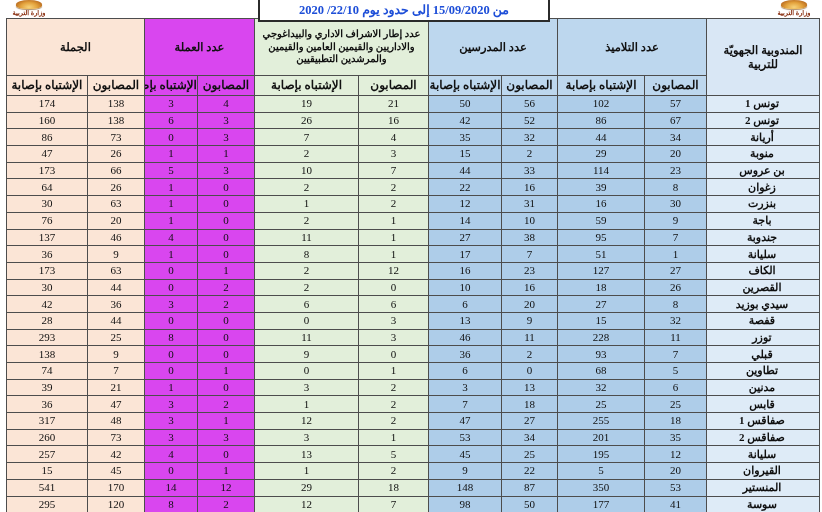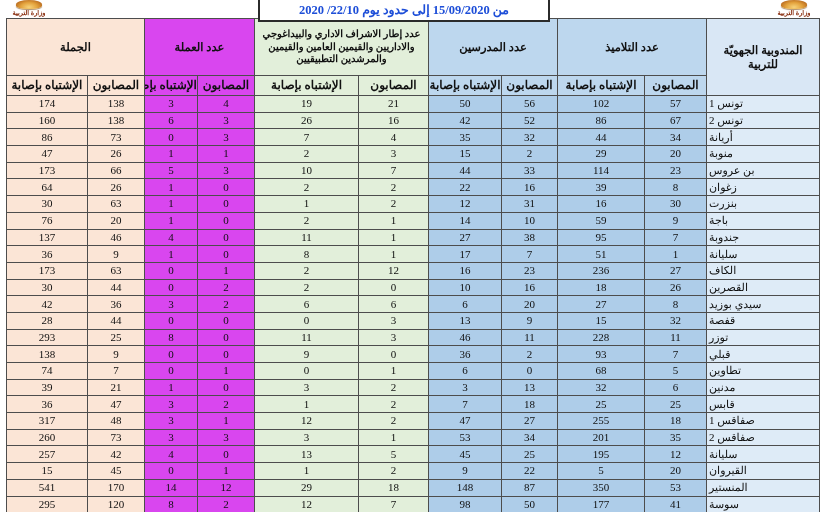--- a/index.html
+++ b/index.html
@@ -24,21 +24,21 @@
   table{border-collapse:collapse;table-layout:fixed;width:813px;}
   th,td{border:1px solid #4d4d4d;overflow:hidden;}
   thead th{font-weight:bold;color:#111;text-align:center;vertical-align:middle;}
   .group-row th{height:56px;font-size:11.5px;line-height:1.25;padding:0 2px;}
   th.admin-head{font-size:10px;line-height:1.28;padding:0 1px;}
   .sub-row th{height:19px;font-size:12px;white-space:nowrap;padding:0;}
   .region-head{font-size:11.5px;line-height:1.35;}
 
   .data-row td{height:15.7px;font-size:11px;line-height:1;text-align:center;vertical-align:middle;
     color:#101010;padding:0;}
-  td.region-cell{font-weight:normal;font-size:11px;text-align:left;padding-left:2px;padding-right:4px;
+  td.region-cell{font-weight:bold;font-size:11px;text-align:center;padding-left:2px;padding-right:4px;
     white-space:nowrap;}
 
   
   .c-bluehead{background:#BDD7EE;}
   .c-blue{background:#AECDE9;}
   .c-regionhead{background:#D9E7F5;}
   .c-region{background:#DEEBF7;}
   .c-greenlight{background:#E2EFDA;}
   .c-green{background:#d946ef;margin-left:32px;}
   .c-peach{background:#FBE5D6;}
@@ -223,21 +223,21 @@
           <td class="c-greenlight">1</td>
           <td class="c-greenlight">8</td>
           <td class="c-green">0</td>
           <td class="c-green">1</td>
           <td class="c-peach">9</td>
           <td class="c-peach">36</td>
         </tr>
         <tr class="data-row">
           <td class="region-cell c-region">الكاف</td>
           <td class="c-blue">27</td>
-          <td class="c-blue">236</td>
+          <td class="c-blue">127</td>
           <td class="c-blue">23</td>
           <td class="c-blue">16</td>
           <td class="c-greenlight">12</td>
           <td class="c-greenlight">2</td>
           <td class="c-green">1</td>
           <td class="c-green">0</td>
           <td class="c-peach">63</td>
           <td class="c-peach">173</td>
         </tr>
         <tr class="data-row">

